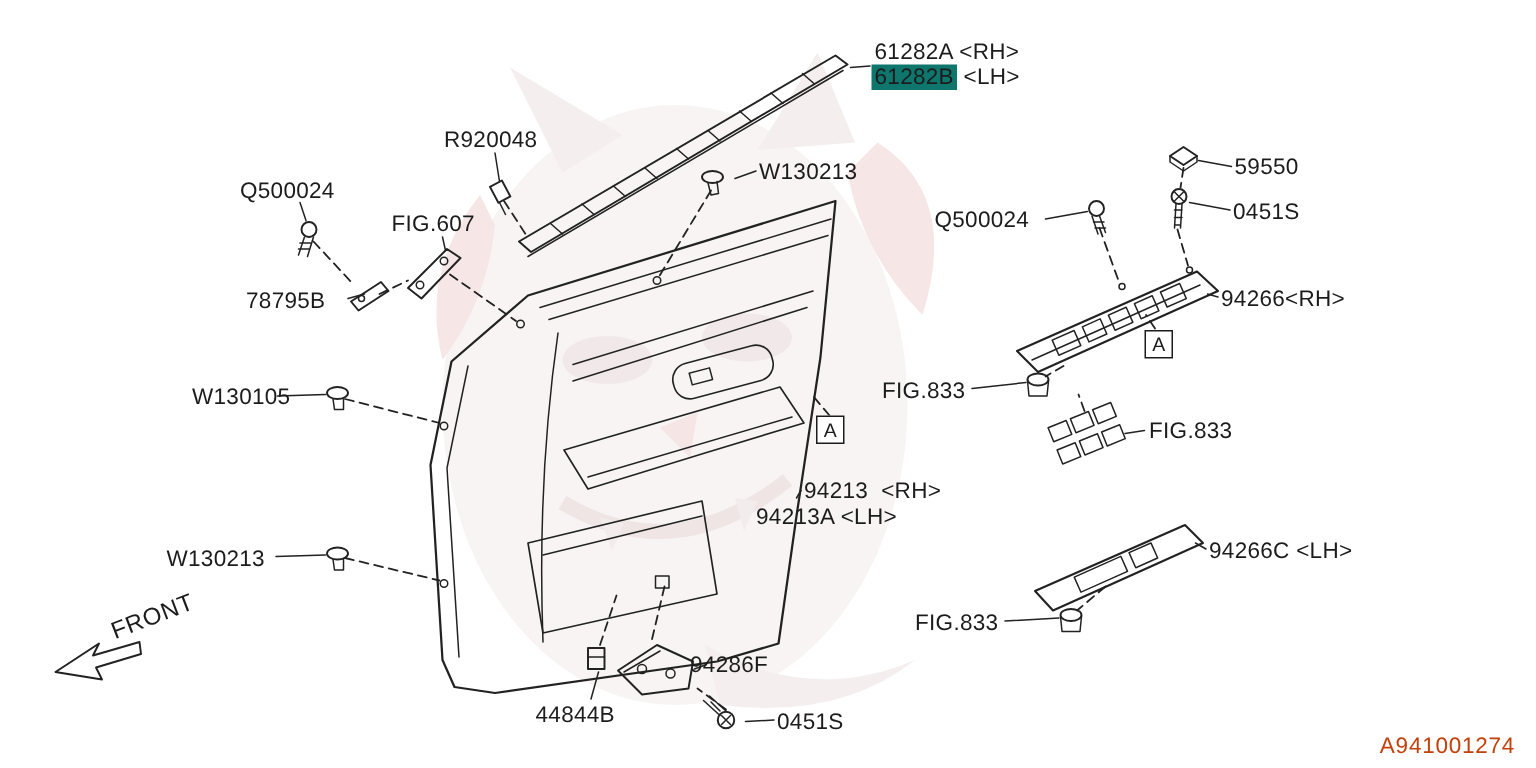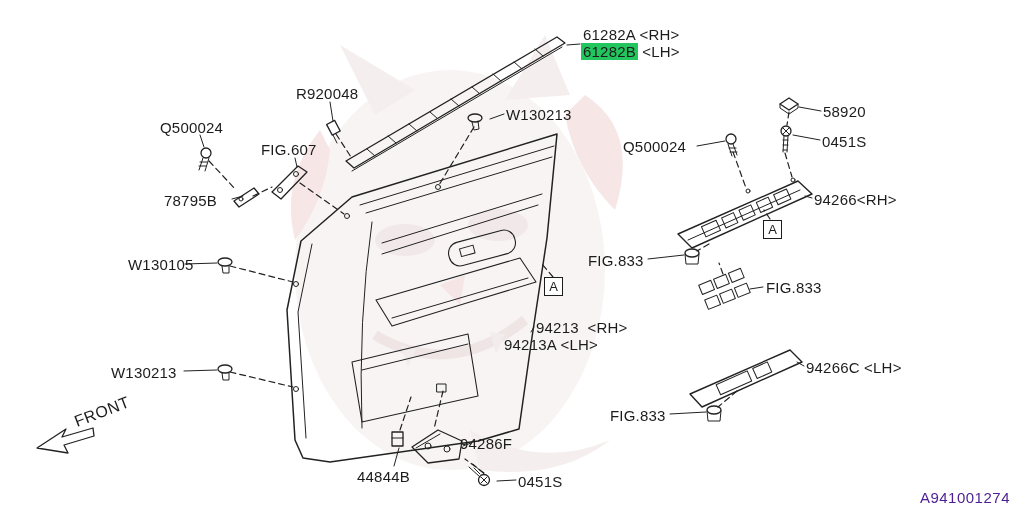--- a/index.html
+++ b/index.html
@@ -7,21 +7,21 @@
          font-family:"Liberation Sans", sans-serif;}
   .stage svg{position:absolute;left:0;top:0;}
   .lbl{position:absolute;font-size:15px;line-height:17px;color:#1c1c1c;letter-spacing:.2px;
        white-space:pre;cursor:default;}
   .lbl span{white-space:pre;}
   .hl{padding:0 2px;}
   .ref-box{position:absolute;width:17px;height:17px;border:1.6px solid #1c1c1c;background:#fff;
            display:flex;align-items:center;justify-content:center;font-size:13px;color:#1c1c1c;}
   .front-label{position:absolute;font-size:16px;color:#1c1c1c;transform:rotate(-21deg);
                transform-origin:left top;letter-spacing:.5px;}
-  .drawing-no{position:absolute;right:14px;bottom:6px;font-size:15px;color:#4c1d95;letter-spacing:.5px;}
+  .drawing-no{position:absolute;right:14px;bottom:6px;font-size:15px;color:#c2410c;letter-spacing:.5px;}
 </style>
 </head>
 <body>
 
 <div class="stage">
 
   <svg width="1024" height="512" viewBox="0 0 1024 512">
 
     <g opacity="0.45">
       <ellipse cx="450" cy="270" rx="155" ry="200" fill="#f0e7e7"></ellipse>
@@ -207,25 +207,25 @@
         <path d="M471,443 L463,446"></path>
         <path d="M394,466 L399,448"></path>
         <path d="M516,480 L497,481"></path>
       </g>
 
       <path d="M93,428 L62,437 L66,429 L37,448 L68,453 L64,445 L94,436 Z" stroke-width="1.3"></path>
     </g>
   </svg>
 
   <div class="lbl" style="left:583px;top:26px"><span>61282A</span> <span>&lt;RH&gt;</span></div>
-  <div class="lbl" style="left:581px;top:43px"><span class="hl" style="background-color: #22c55e;">61282B</span> <span>&lt;LH&gt;</span></div>
+  <div class="lbl" style="left:581px;top:43px"><span class="hl" style="background-color: #0f766e;">61282B</span> <span>&lt;LH&gt;</span></div>
   <div class="lbl" style="left:296px;top:85px">R920048</div>
   <div class="lbl" style="left:506px;top:106px">W130213</div>
   <div class="lbl" style="left:160px;top:119px">Q500024</div>
-  <div class="lbl" style="left:823px;top:103px">58920</div>
+  <div class="lbl" style="left:823px;top:103px">59550</div>
   <div class="lbl" style="left:822px;top:133px">0451S</div>
   <div class="lbl" style="left:261px;top:141px">FIG.607</div>
   <div class="lbl" style="left:623px;top:138px">Q500024</div>
   <div class="lbl" style="left:164px;top:192px">78795B</div>
   <div class="lbl" style="left:814px;top:191px">94266&lt;RH&gt;</div>
   <div class="lbl" style="left:128px;top:256px">W130105</div>
   <div class="lbl" style="left:588px;top:252px">FIG.833</div>
   <div class="lbl" style="left:766px;top:279px">FIG.833</div>
   <div class="lbl" style="left:536px;top:319px">94213  &lt;RH&gt;</div>
   <div class="lbl" style="left:504px;top:336px">94213A &lt;LH&gt;</div>

